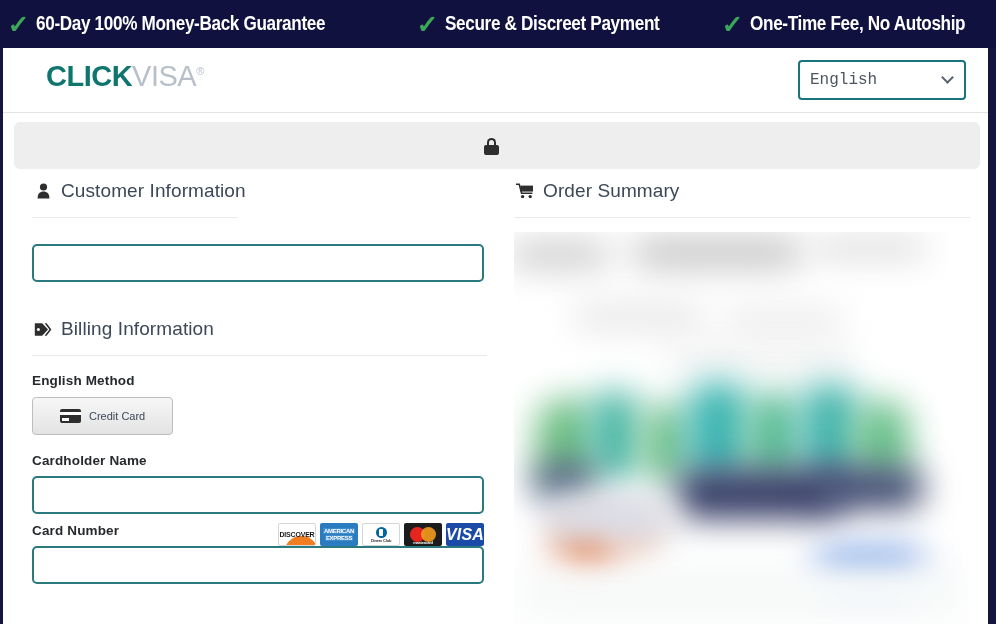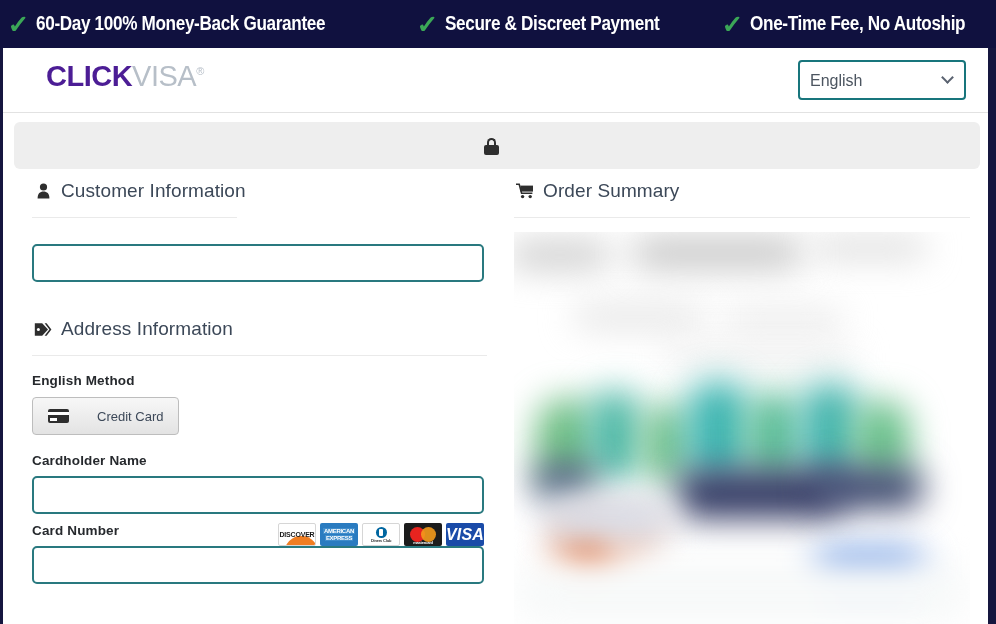--- a/index.html
+++ b/index.html
@@ -59,37 +59,37 @@
     height: 65px;
     border-bottom: 1px solid #e2e2e2;
   }
   #clickbank-logo {
     position: absolute; left: 43px; top: 14px;
     font-size: 29px;
     line-height: 1;
     letter-spacing: -0.5px;
   }
   #clickbank-logo .lg-click {
-    color: #4c1d95; font-weight: bold;
+    color: #0f766e; font-weight: bold;
   }
   #clickbank-logo .lg-bank {
     color: #b7bfc8; font-weight: normal;
   }
   #clickbank-logo .lg-reg {
     color: #b7bfc8; font-size: 11px;
     vertical-align: super;
   }
   #language-select {
     position: absolute; right: 22px; top: 12px;
     width: 168px; height: 40px;
     border: 2px solid #18757c;
     border-radius: 4px;
     background: #ffffff;
     color: #4c5560;
-    font-family: Liberation Sans, sans-serif;
+    font-family: Liberation Mono, monospace;
     font-size: 16px;
     padding: 0 10px;
     appearance: none; -webkit-appearance: none;
     cursor: pointer;
     margin-left: 30px;
   }
   #language-caret {
     position: absolute; right: 36px; top: 25px;
     width: 9px; height: 9px;
     border-right: 2px solid #5a6270;
@@ -184,29 +184,28 @@
     font-family: "Liberation Sans", sans-serif;
     font-size: 15px;
     color: #26292d;
     padding: 0 9px;
     outline: none;
   }
 
   
   #credit-card-button {
     display: inline-flex; align-items: center; justify-content: center;
-    height: 38px; padding: 0 15px;
+    height: 38px; padding: 0 27px;
     border: 1px solid #bdbdbd;
     border-radius: 4px;
     background: linear-gradient(180deg, #f7f7f7 0%, #e3e3e3 100%);
     color: #3c4858;
     font-family: "Liberation Sans", sans-serif;
-    font-size: 13px;
+    font-size: 11px;
     cursor: pointer;
-    gap: 20px;
   }
   #cc-glyph {
     width: 21px; height: 14px;
     background: #2e2e2e;
     border-radius: 2px;
     margin-right: 8px;
     position: relative;
     flex: none;
   }
   #cc-glyph::before {
@@ -364,21 +363,21 @@
       </div>
 
       <div class="section-head" style="margin-top:32px;">
         <span class="sh-icon">
           <svg width="18" height="15" viewBox="0 0 18 15" aria-hidden="true">
             <path d="M0.8 1.2 L8.2 1.2 L14 7.5 L8.2 13.8 L0.8 13.8 Z" fill="#2e2e2e"></path>
             <path d="M10.6 1.2 L12.6 1.2 L17.4 7.5 L12.6 13.8 L10.6 13.8 L15.4 7.5 Z" fill="#2e2e2e"></path>
             <circle cx="4.4" cy="7.5" r="1.5" fill="#ffffff"></circle>
           </svg>
         </span>
-        <span class="sh-text">Address Information</span>
+        <span class="sh-text">Billing Information</span>
       </div>
       <div class="head-rule" id="rule-billing"></div>
 
       <div style="margin-top:17px;">
         <div class="field-label">English Method</div>
         <button id="credit-card-button" style="margin-top:9px;">
           <span id="cc-glyph"></span>
           <span>Credit Card</span>
         </button>
       </div>

